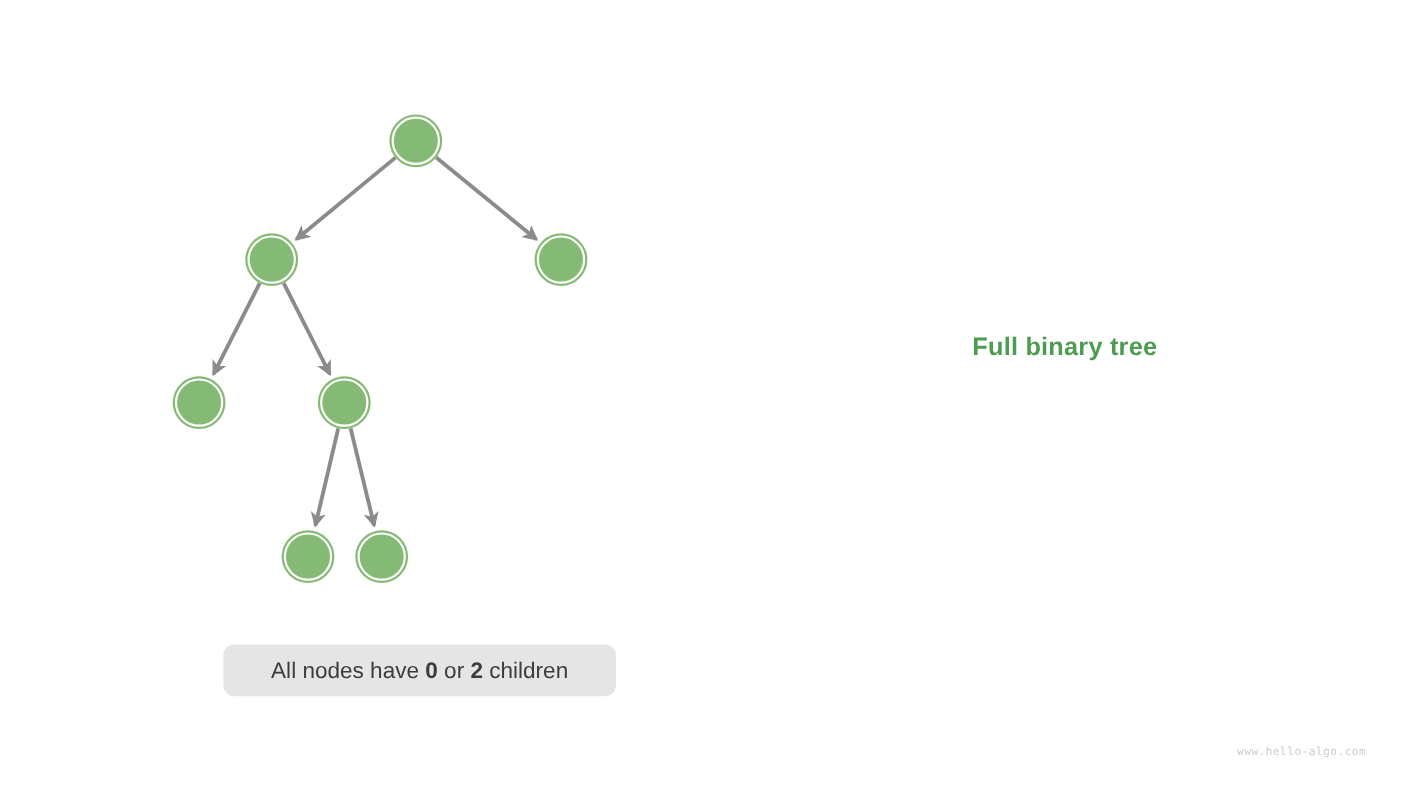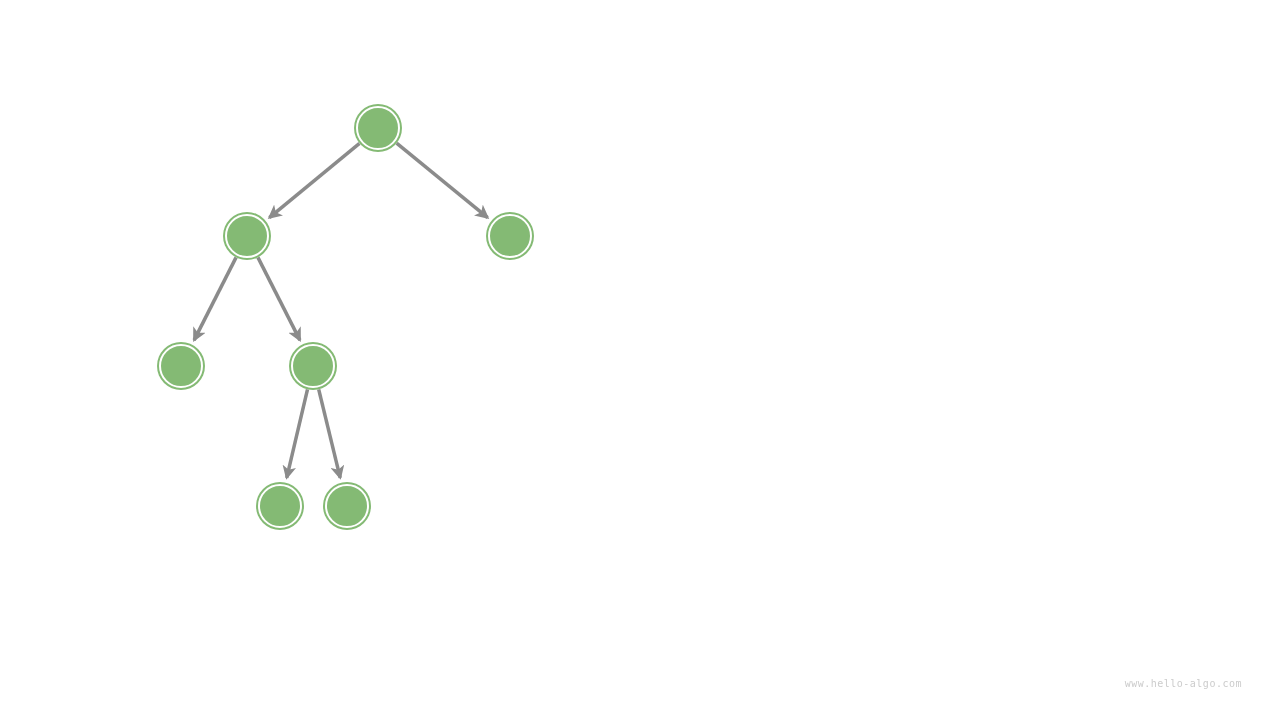--- a/index.html
+++ b/index.html
@@ -99,17 +99,19 @@
           <circle cx="280" cy="506" r="24" fill="#84ba74"></circle>
           <circle cx="280" cy="506" r="21" fill="none" stroke="#ffffff" stroke-width="2"></circle>
         </g>
         <g>
           <circle cx="347" cy="506" r="24" fill="#84ba74"></circle>
           <circle cx="347" cy="506" r="21" fill="none" stroke="#ffffff" stroke-width="2"></circle>
         </g>
       </g>
   </svg>
 
+  <div class="page-title" style="color: rgb(77, 156, 81);">Full binary tree</div>
 
+  <div class="caption-box" id="caption-box" style="background: rgb(229, 229, 229); color: rgb(60, 60, 60);"><span class="seg">All nodes have </span><span class="seg-bold">0</span><span class="seg"> or </span><span class="seg-bold">2</span><span class="seg"> children</span></div>
 
   <div class="watermark" style="color: rgb(204, 204, 204);">www.hello-algo.com</div>
 
 </div>
 
 </body></html>

